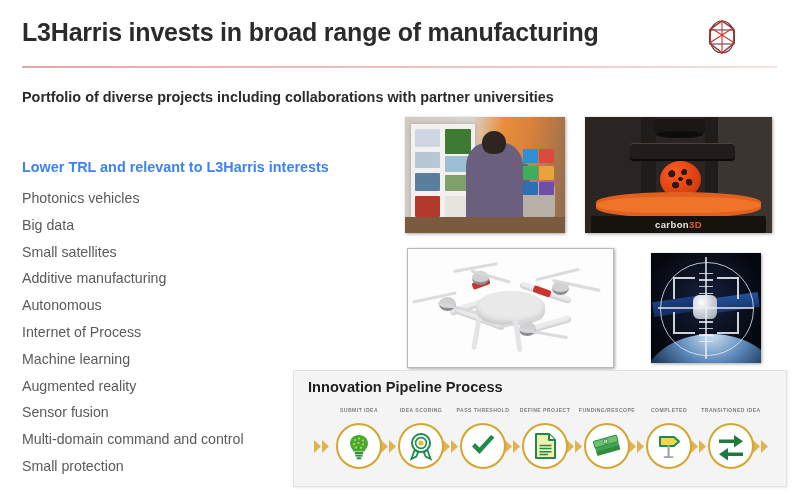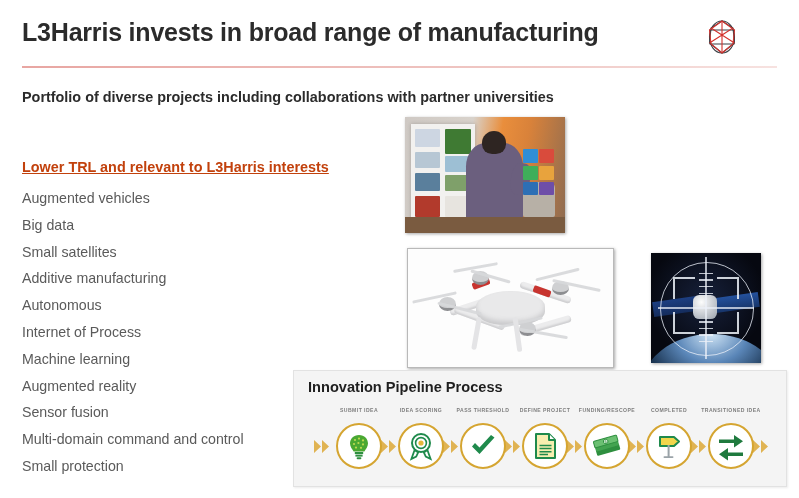--- a/index.html
+++ b/index.html
@@ -25,21 +25,21 @@
   .lead{
     position:absolute;left:22px;top:89px;
     font-size:14.4px;font-weight:bold;color:#2b2b2b;white-space:nowrap;
   }
   .sub{
     position:absolute;left:22px;top:118px;
     font-size:14.2px;color:#5a5a5a;white-space:nowrap;
   }
   .lead2{
     position:absolute;left:22px;top:159px;
-    font-size:14.4px;font-weight:bold;color:#c2410c;white-space:nowrap;text-decoration:underline;
+    font-size:14.4px;font-weight:bold;color:#3b82f6;white-space:nowrap;
   }
   .bullets{position:absolute;left:22px;top:185px;}
   .bullet{
     font-size:14.2px;color:#5a5a5a;line-height:26.8px;white-space:nowrap;
   }
 
   
   .photo{
     position:absolute;overflow:hidden;background:#111;
     box-shadow:1px 1px 3px rgba(0,0,0,.35);
@@ -148,21 +148,21 @@
       </g>
     </svg>
   </div>
 
   <div class="rule"></div>
 
   <div class="lead">Portfolio of diverse projects including collaborations with partner universities</div>
   <div class="lead2">Lower TRL and relevant to L3Harris interests</div>
 
   <div class="bullets">
-    <div class="bullet">Augmented vehicles</div>
+    <div class="bullet">Photonics vehicles</div>
     <div class="bullet">Big data</div>
     <div class="bullet">Small satellites</div>
     <div class="bullet">Additive manufacturing</div>
     <div class="bullet">Autonomous</div>
     <div class="bullet">Internet of Process</div>
     <div class="bullet">Machine learning</div>
     <div class="bullet">Augmented reality</div>
     <div class="bullet">Sensor fusion</div>
     <div class="bullet">Multi-domain command and control</div>
     <div class="bullet">Small protection</div>
@@ -185,20 +185,37 @@
     <div class="ar-arm"></div>
     <div class="ar-tile" style="left:74%;top:28%;width:9%;height:12%;background:#2f8ed6;"></div>
     <div class="ar-tile" style="left:84%;top:28%;width:9%;height:12%;background:#d94b3c;"></div>
     <div class="ar-tile" style="left:74%;top:42%;width:9%;height:12%;background:#3fae5a;"></div>
     <div class="ar-tile" style="left:84%;top:42%;width:9%;height:12%;background:#e8a33d;"></div>
     <div class="ar-tile" style="left:74%;top:56%;width:9%;height:11%;background:#2d6fb5;"></div>
     <div class="ar-tile" style="left:84%;top:56%;width:9%;height:11%;background:#6e4ea8;"></div>
     <div class="ar-floor"></div>
   </div>
 
+  <div class="photo" id="photo-printer">
+    <div class="pr-bg"></div>
+    <div class="pr-wallR"></div>
+    <div class="pr-col"></div>
+    <div class="pr-colR"></div>
+    <div class="pr-head"></div>
+    <div class="pr-headring"></div>
+    <div class="pr-plate-top"></div>
+    <div class="pr-plate"></div>
+    <div class="pr-ball"></div>
+    <div class="pr-vat"></div>
+    <div class="pr-vat2"></div>
+    <div class="pr-base"></div>
+    <div class="pr-brand">
+      <span>carbon</span><b>3D</b>
+    </div>
+  </div>
 
   <div class="photo framed" id="photo-drone">
     <div class="dr-arm" style="left:20%;top:44%;width:26%;transform:rotate(-18deg);"></div>
     <div class="dr-arm" style="left:54%;top:34%;width:26%;transform:rotate(18deg);"></div>
     <div class="dr-arm" style="left:22%;top:56%;width:26%;transform:rotate(20deg);"></div>
     <div class="dr-arm" style="left:54%;top:62%;width:26%;transform:rotate(-16deg);"></div>
     <div class="dr-stripe" style="left:31%;top:26%;width:9%;transform:rotate(-20deg);"></div>
     <div class="dr-stripe" style="left:61%;top:33%;width:9%;transform:rotate(20deg);"></div>
     <div class="dr-body"></div>
     <div class="dr-motor" style="left:15%;top:41%;"></div>

